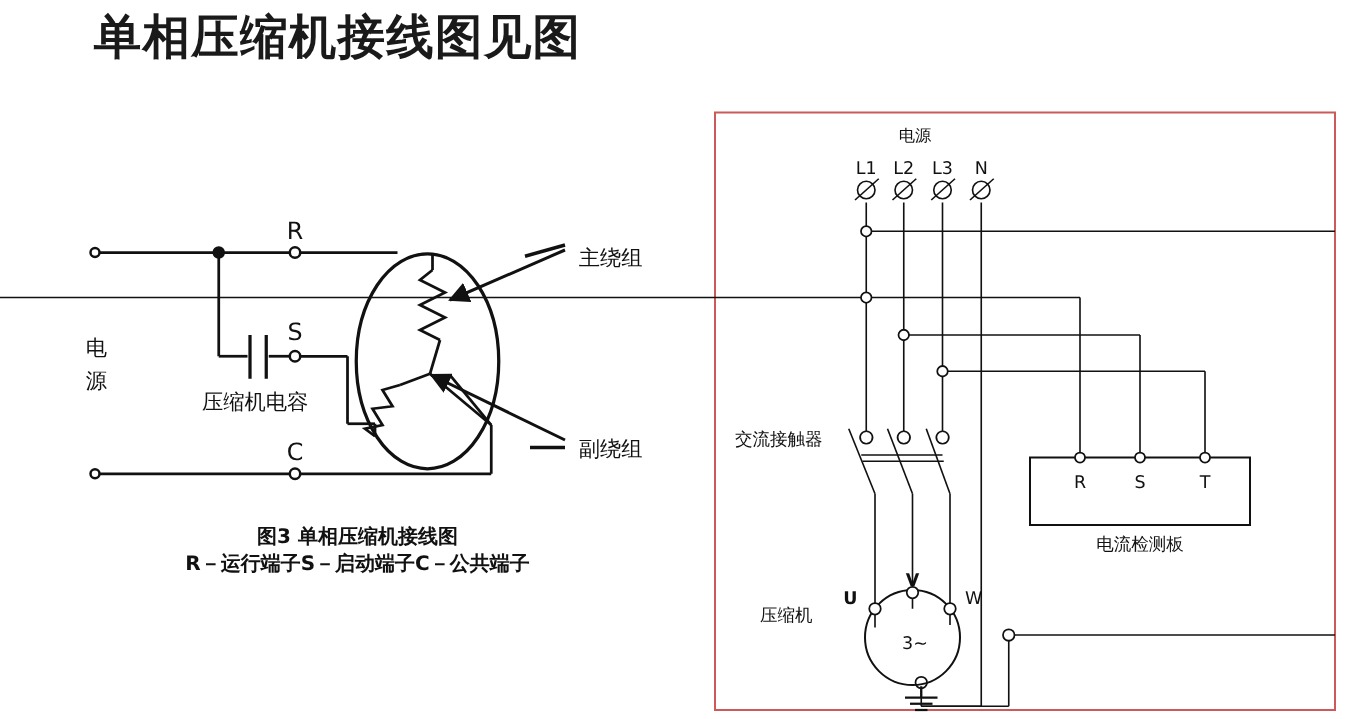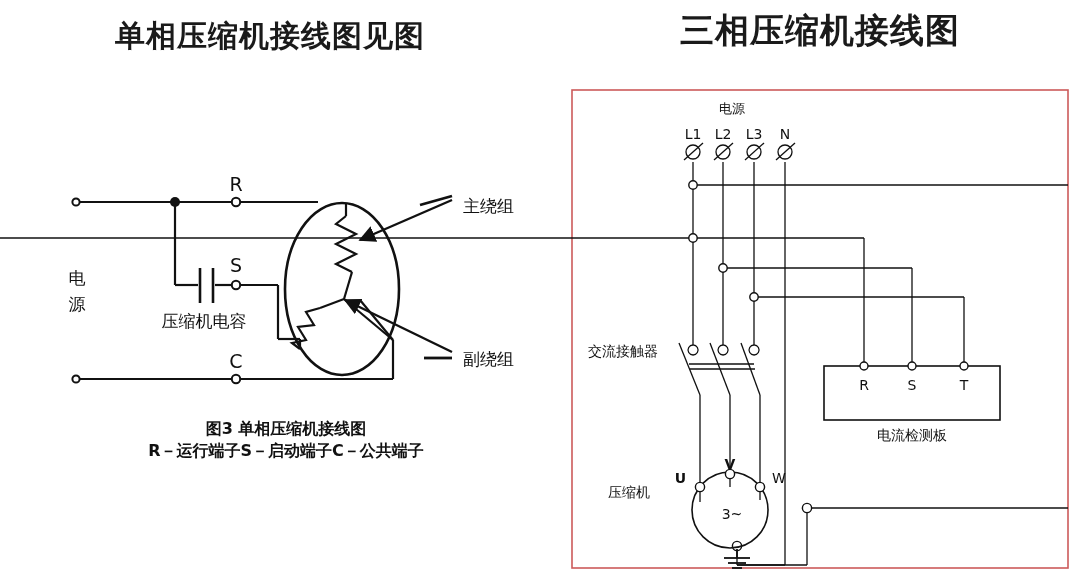--- a/index.html
+++ b/index.html
@@ -7,21 +7,21 @@
        font-family:"Liberation Sans","DejaVu Sans",sans-serif;color:#111;}
   .panel{position:absolute;top:0;height:575px;}
   #left-panel{left:0;width:560px;}
   #right-panel{left:560px;width:520px;}
 
   .title{
     position:absolute;text-align:center;font-weight:bold;color:#1a1a1a;
     font-family:"DejaVu Sans","Liberation Sans",sans-serif;
     letter-spacing:1px;white-space:nowrap;
   }
-  #left-title{left:0;width:540px;top:16px;font-size:30px;}
+  #left-title{left:0;width:540px;top:4px;font-size:38px;}
   #right-title{left:0;width:520px;top:8px;font-size:34px;}
 
   svg{position:absolute;left:0;top:0;overflow:visible;}
   .cap{font-family:"DejaVu Sans","Liberation Sans",sans-serif;}
 </style>
 </head>
 <body>
 
 <div class="panel" id="left-panel">
 
@@ -96,21 +96,20 @@
     <text class="cap" x="463" y="212" font-size="17" fill="#111">主绕组</text>
     <text class="cap" x="463" y="365" font-size="17" fill="#111">副绕组</text>
 
     <text class="cap" x="286" y="434" font-size="16" text-anchor="middle" font-weight="bold" fill="#111">图3  单相压缩机接线图</text>
     <text class="cap" x="286" y="456" font-size="16" text-anchor="middle" font-weight="bold" fill="#111">R－运行端子S－启动端子C－公共端子</text>
   </svg>
 </div>
 
 <div class="panel" id="right-panel">
 
-  <div class="title" id="right-title">三相压缩机接线图</div>
 
   <svg width="520" height="575">
 
     <rect x="12" y="90" width="496" height="478" fill="none" stroke="#cc5a5a" stroke-width="1.6"></rect>
 
     <g stroke="#111" fill="none" stroke-width="1.3">
 
       <line x1="133" y1="162" x2="133" y2="345"></line>
       <line x1="163" y1="162" x2="163" y2="345"></line>
       <line x1="194" y1="162" x2="194" y2="345"></line>

